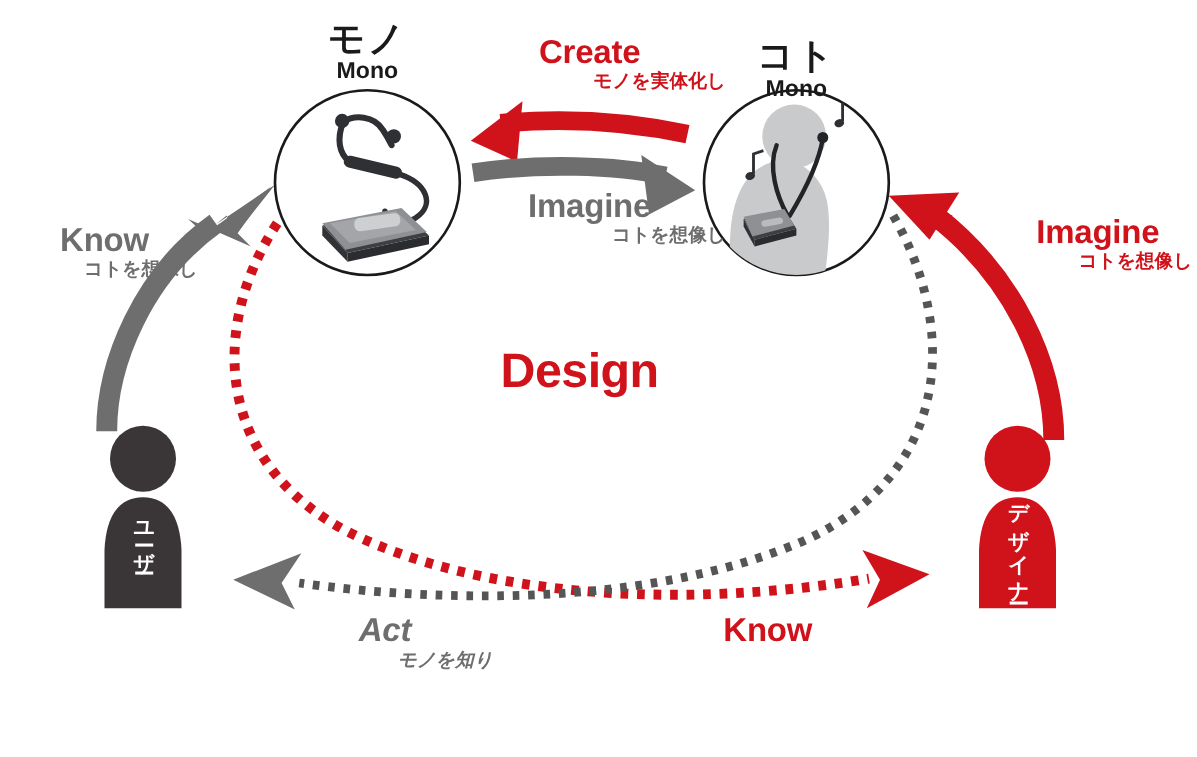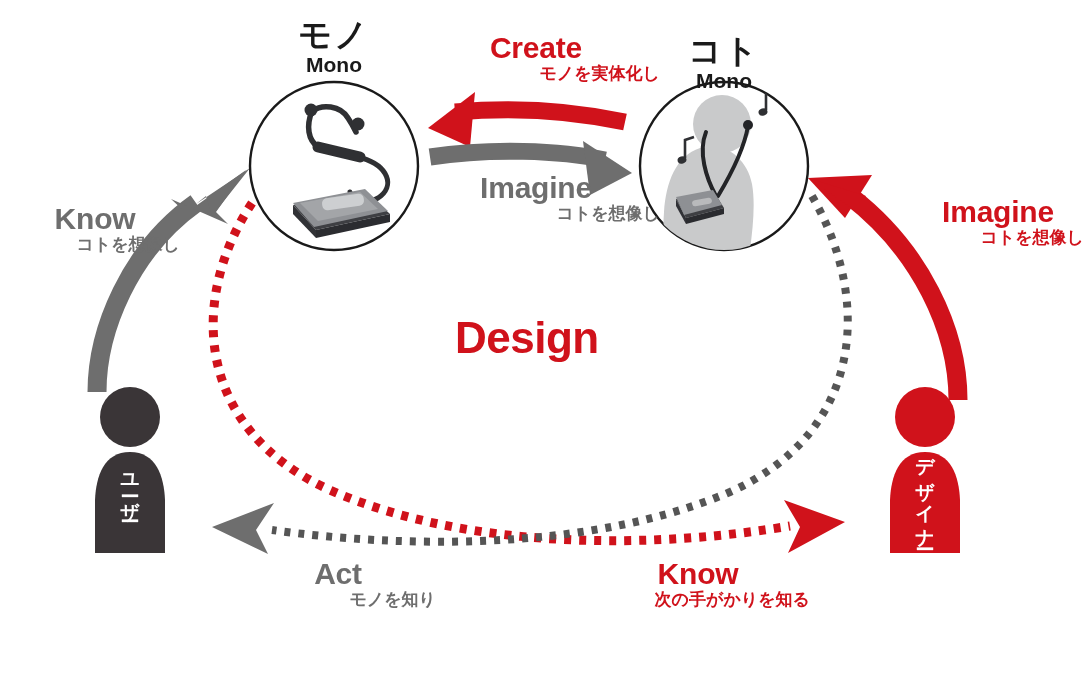--- a/index.html
+++ b/index.html
@@ -250,28 +250,27 @@
   <div class="lbl arrow-label gray-text" style="left:10px; top:203px; width:170px;">
     <span class="en">Know</span>
     <span class="jp">コトを想像し</span>
   </div>
 
   <div class="lbl arrow-label red-text" style="left:912px; top:196px; width:172px;">
     <span class="en">Imagine</span>
     <span class="jp">コトを想像し</span>
   </div>
 
-  <div class="lbl arrow-label gray-text" style="left:240px; top:558px; width:196px;">
+  <div class="lbl arrow-label gray-text" style="left:252px; top:558px; width:196px;font-style:italic;">
     <span class="en">Act</span>
     <span class="jp">モノを知り</span>
   </div>
 
   <div class="lbl arrow-label red-text" style="left:586px; top:558px; width:224px;">
     <span class="en">Know</span>
-    <span class="jp">次の手がかりを知る</span>
   </div>
 
   <div id="design-title" style="left:455px; top:313px;">Design</div>
 
   <div class="person-caption" style="left:121px; top:462px;">ユーザー</div>
 
   <div class="person-caption" style="left:916px; top:444px;">デザイナー</div>
 
 </div>
 

